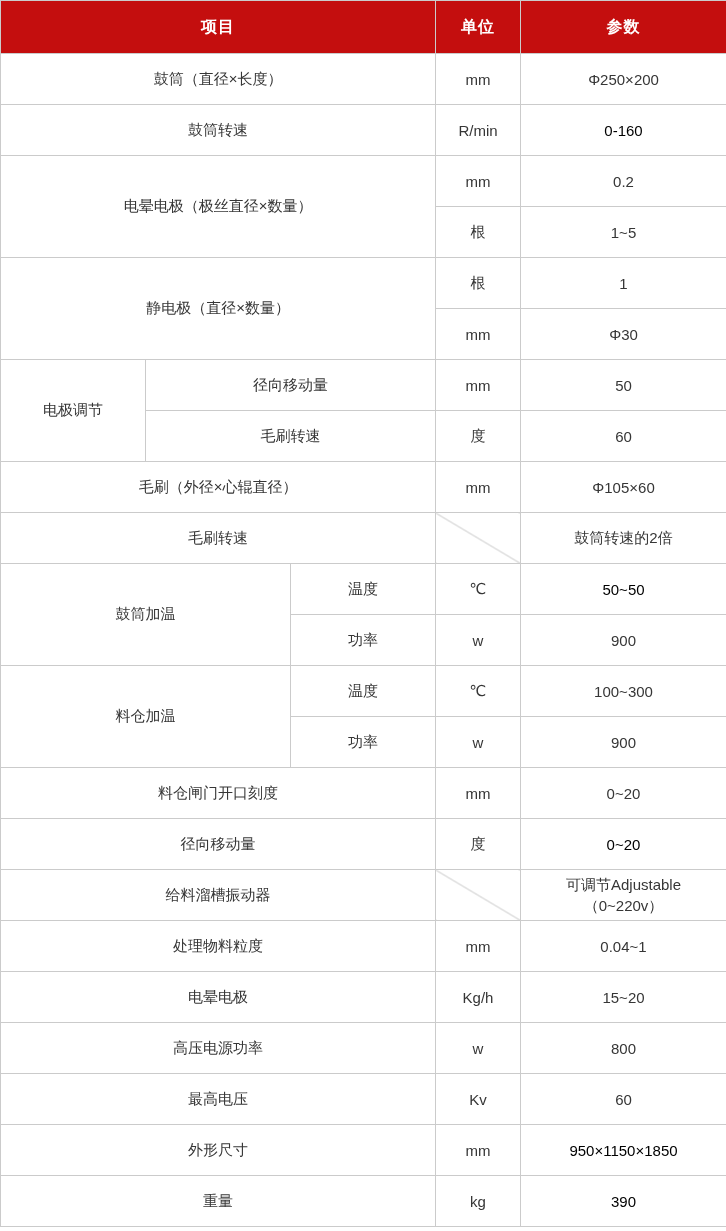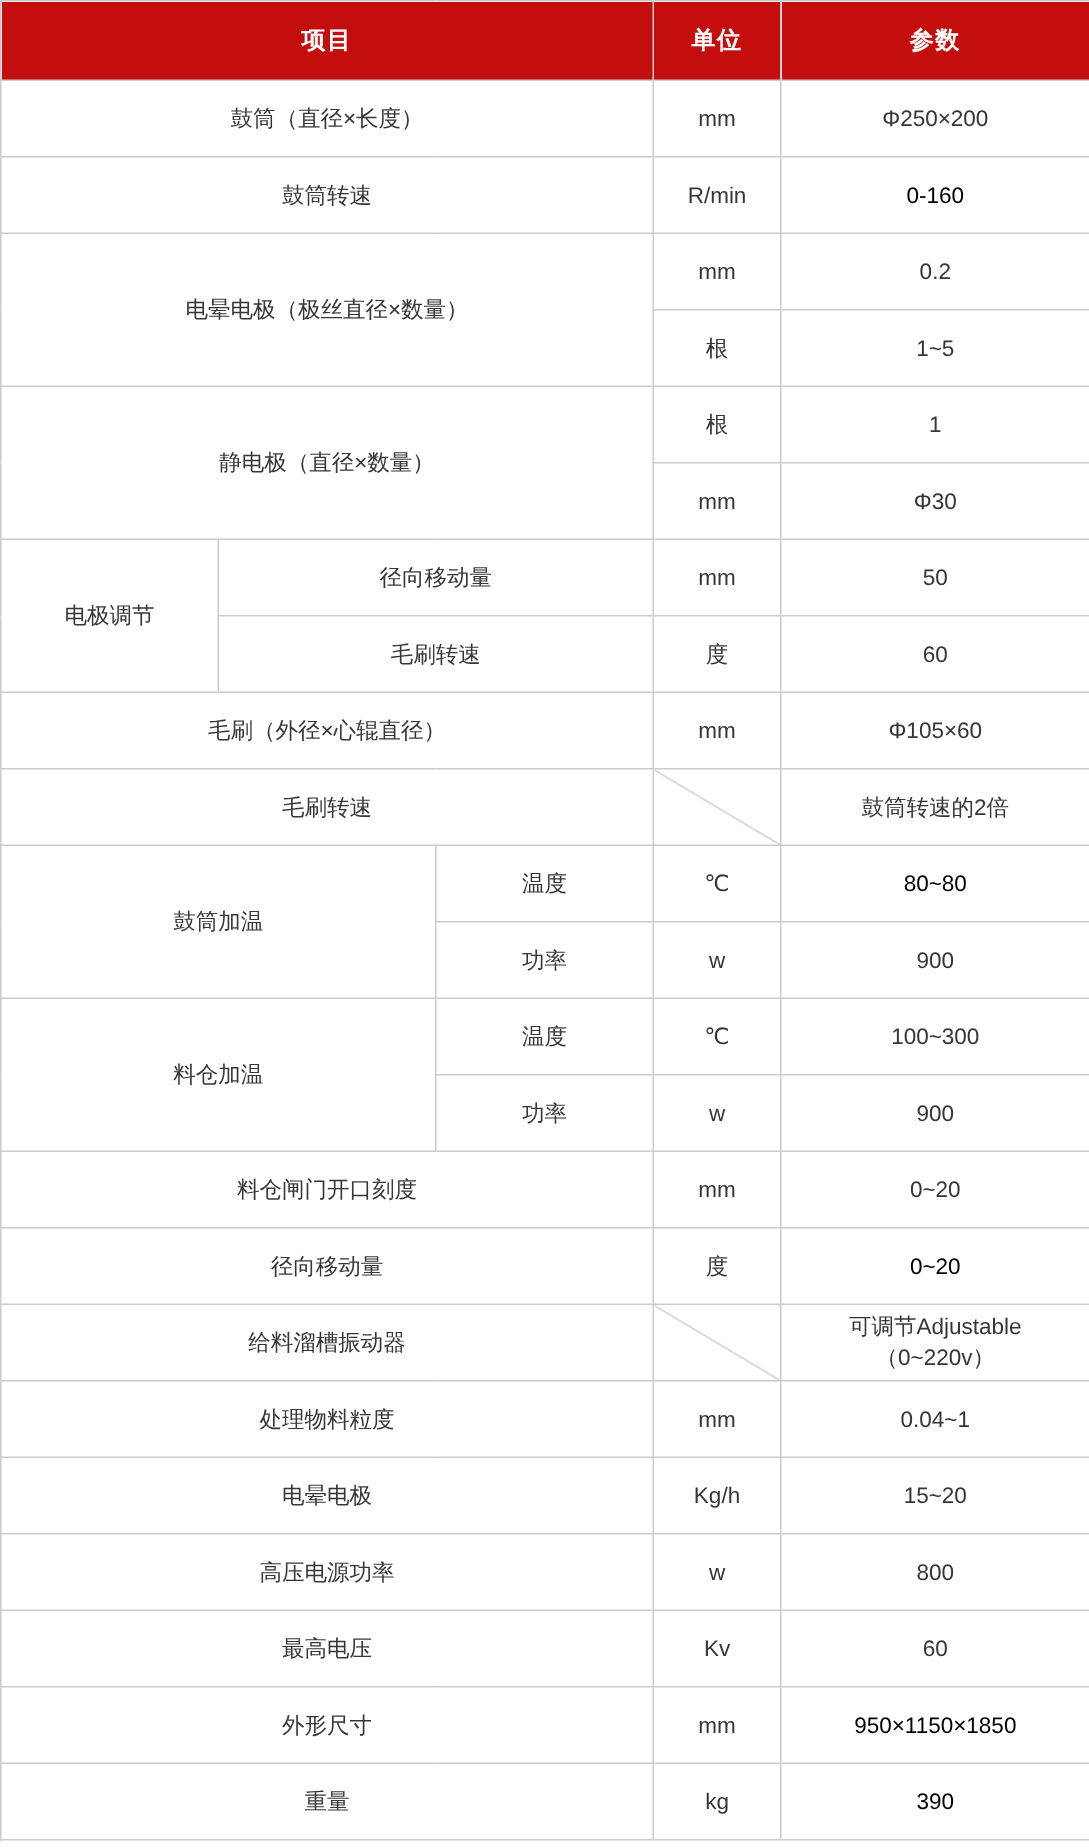--- a/index.html
+++ b/index.html
@@ -111,21 +111,21 @@
       </tr>
       <tr>
         <td colspan="3">毛刷转速</td>
         <td class="diag"></td>
         <td>鼓筒转速的2倍</td>
       </tr>
       <tr>
         <td colspan="2" rowspan="2">鼓筒加温</td>
         <td>温度</td>
         <td>℃</td>
-        <td class="blue">80~80</td>
+        <td class="blue">50~50</td>
       </tr>
       <tr>
         <td>功率</td>
         <td>w</td>
         <td>900</td>
       </tr>
       <tr>
         <td colspan="2" rowspan="2">料仓加温</td>
         <td>温度</td>
         <td>℃</td>

